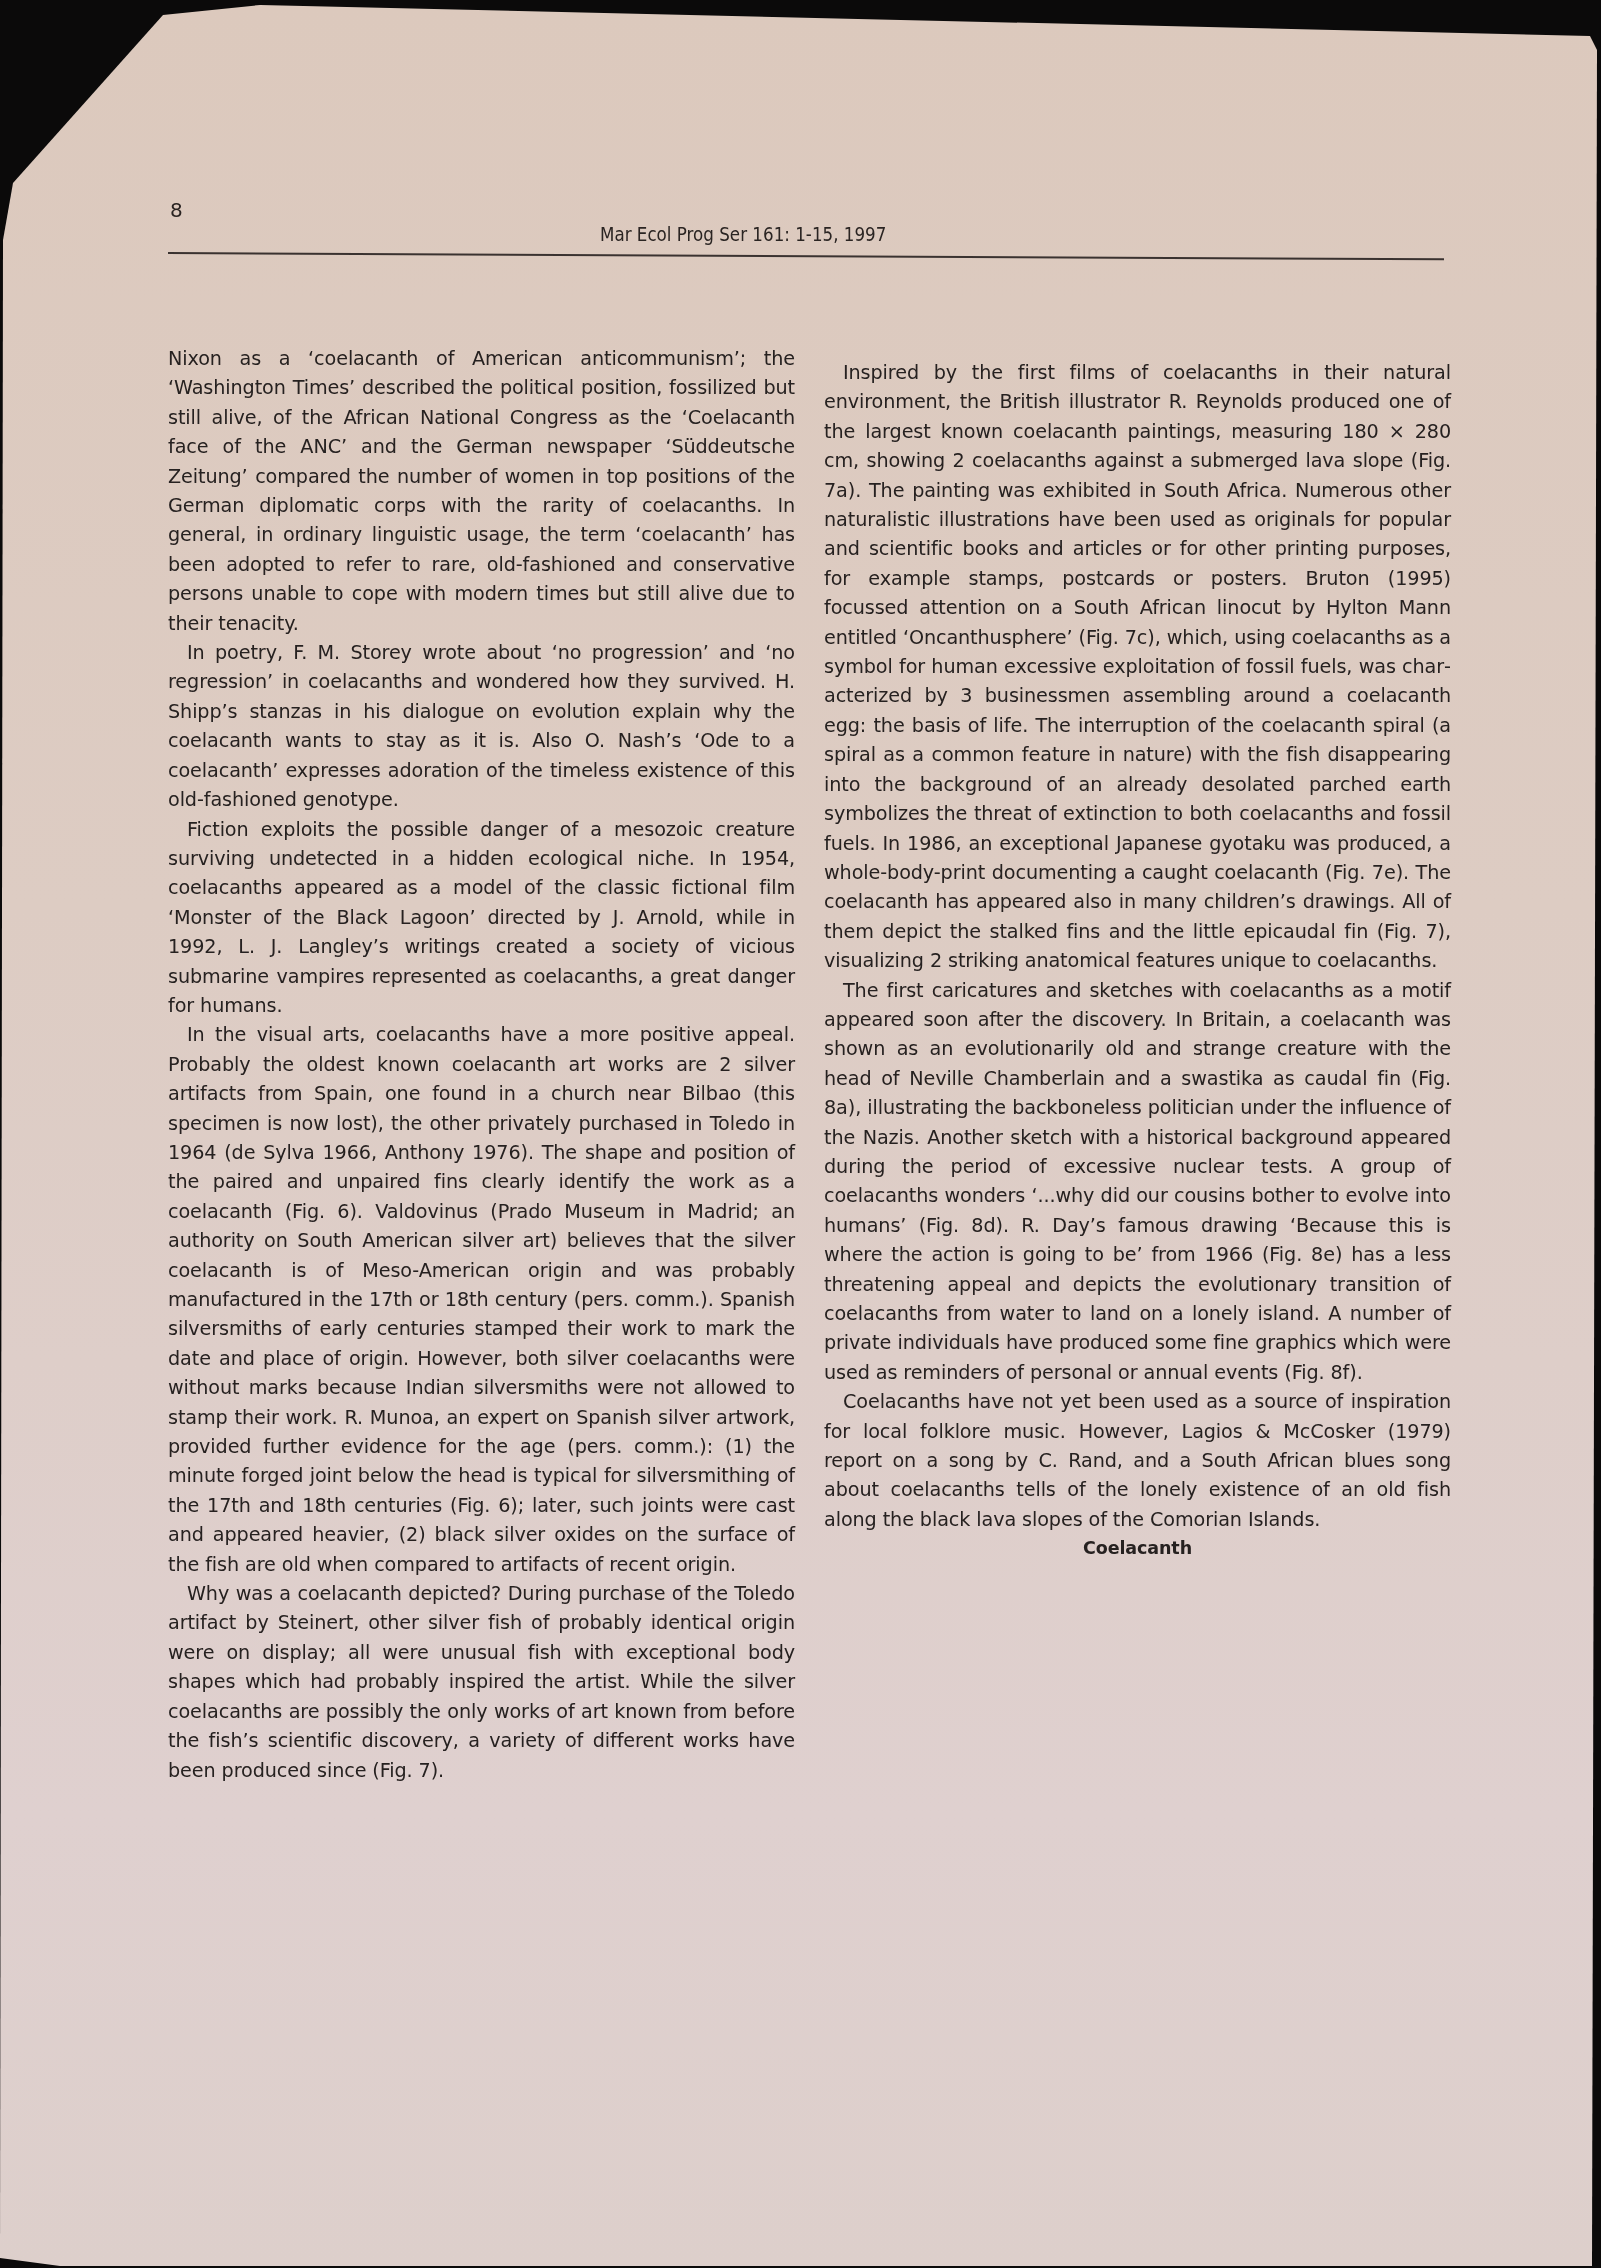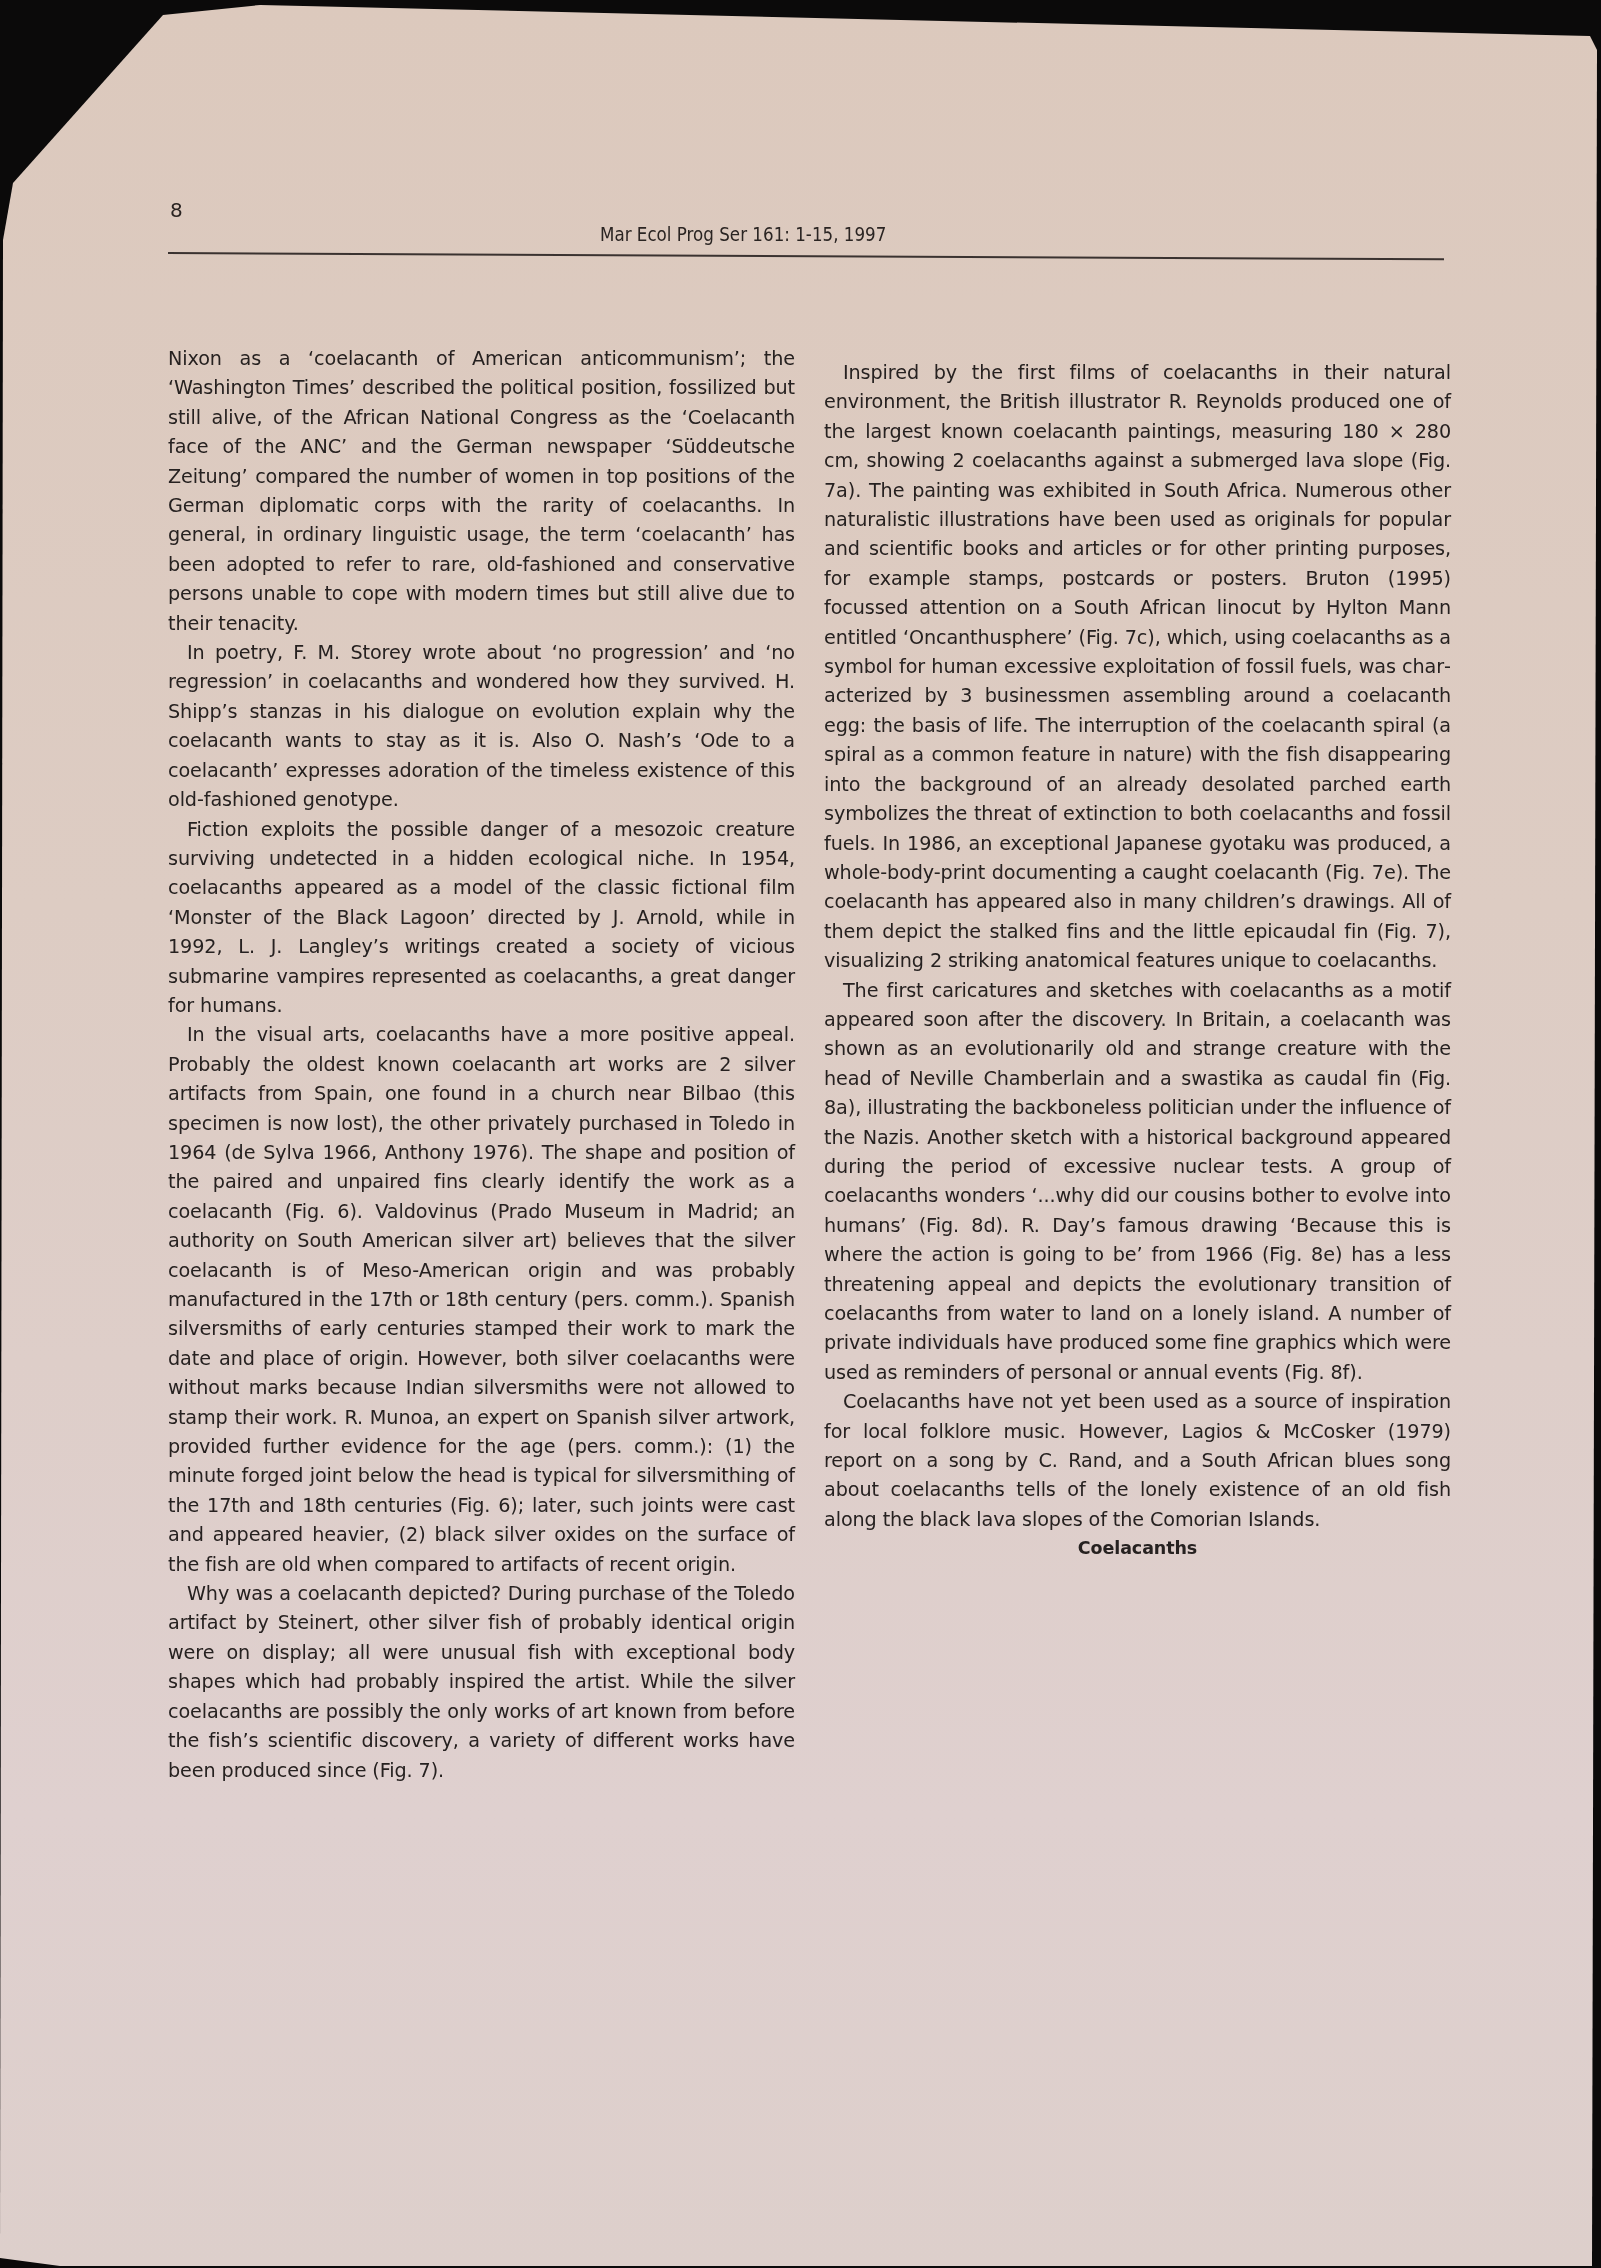--- a/index.html
+++ b/index.html
@@ -53,15 +53,15 @@
     <p class="indent">In poetry, F. M. Storey wrote about ‘no progression’ and ‘no regression’ in coelacanths and wondered how they survived. H. Shipp’s stanzas in his dialogue on evolution explain why the coelacanth wants to stay as it is. Also O. Nash’s ‘Ode to a coelacanth’ expresses ado­ration of the timeless existence of this old-fashioned genotype.</p>
     <p class="indent">Fiction exploits the possible danger of a mesozoic creature surviving undetected in a hidden ecological niche. In 1954, coelacanths appeared as a model of the classic fictional film ‘Monster of the Black Lagoon’ dir­ected by J. Arnold, while in 1992, L. J. Langley’s writ­ings created a society of vicious submarine vampires represented as coelacanths, a great danger for humans.</p>
     <p class="indent">In the visual arts, coelacanths have a more positive appeal. Probably the oldest known coelacanth art works are 2 silver artifacts from Spain, one found in a church near Bilbao (this specimen is now lost), the other pri­vately purchased in Toledo in 1964 (de Sylva 1966, Anthony 1976). The shape and position of the paired and unpaired fins clearly identify the work as a coelacanth (Fig. 6). Valdovinus (Prado Museum in Madrid; an authority on South American silver art) believes that the silver coelacanth is of Meso-American origin and was probably manufactured in the 17th or 18th century (pers. comm.). Spanish silversmiths of early centuries stamped their work to mark the date and place of origin. However, both silver coelacanths were without marks because Indian silversmiths were not allowed to stamp their work. R. Munoa, an expert on Spanish silver art­work, provided further evidence for the age (pers. comm.): (1) the minute forged joint below the head is typical for silversmithing of the 17th and 18th centuries (Fig. 6); later, such joints were cast and appeared heav­ier, (2) black silver oxides on the surface of the fish are old when compared to artifacts of recent origin.</p>
     <p class="indent">Why was a coelacanth depicted? During purchase of the Toledo artifact by Steinert, other silver fish of prob­ably identical origin were on display; all were unusual fish with exceptional body shapes which had probably inspired the artist. While the silver coelacanths are possibly the only works of art known from before the fish’s scientific discovery, a variety of different works have been produced since (Fig. 7).</p>
   </div>
 
   <div class="column col-right">
     <p class="indent">Inspired by the first films of coelacanths in their nat­ural environment, the British illustrator R. Reynolds produced one of the largest known coelacanth paint­ings, measuring 180 × 280 cm, showing 2 coelacanths against a submerged lava slope (Fig. 7a). The painting was exhibited in South Africa. Numerous other natural­istic illustrations have been used as originals for popu­lar and scientific books and articles or for other printing purposes, for example stamps, postcards or posters. Bruton (1995) focussed attention on a South African linocut by Hylton Mann entitled ‘Oncanthusphere’ (Fig. 7c), which, using coelacanths as a symbol for human excessive exploitation of fossil fuels, was char­acterized by 3 businessmen assembling around a coela­canth egg: the basis of life. The interruption of the coel­acanth spiral (a spiral as a common feature in nature) with the fish disappearing into the background of an al­ready desolated parched earth symbolizes the threat of extinction to both coelacanths and fossil fuels. In 1986, an exceptional Japanese gyotaku was produced, a whole-body-print documenting a caught coelacanth (Fig. 7e). The coelacanth has appeared also in many children’s drawings. All of them depict the stalked fins and the little epicaudal fin (Fig. 7), visualizing 2 striking anatomical features unique to coelacanths.</p>
     <p class="indent">The first caricatures and sketches with coelacanths as a motif appeared soon after the discovery. In Britain, a coelacanth was shown as an evolutionarily old and strange creature with the head of Neville Chamberlain and a swastika as caudal fin (Fig. 8a), illustrating the backboneless politician under the influence of the Nazis. Another sketch with a historical background appeared during the period of excessive nuclear tests. A group of coelacanths wonders ‘...why did our cousins bother to evolve into humans’ (Fig. 8d). R. Day’s famous drawing ‘Because this is where the action is going to be’ from 1966 (Fig. 8e) has a less threatening appeal and depicts the evolutionary transition of coela­canths from water to land on a lonely island. A number of private individuals have produced some fine graph­ics which were used as reminders of personal or annual events (Fig. 8f).</p>
     <p class="indent">Coelacanths have not yet been used as a source of inspiration for local folklore music. However, Lagios &amp; McCosker (1979) report on a song by C. Rand, and a South African blues song about coelacanths tells of the lonely existence of an old fish along the black lava slopes of the Comorian Islands.</p>
-    <p class="section-head">Coelacanths</p>
+    <p class="section-head">Coelacanth</p>
   </div>
 </div>
 
 </body></html>

